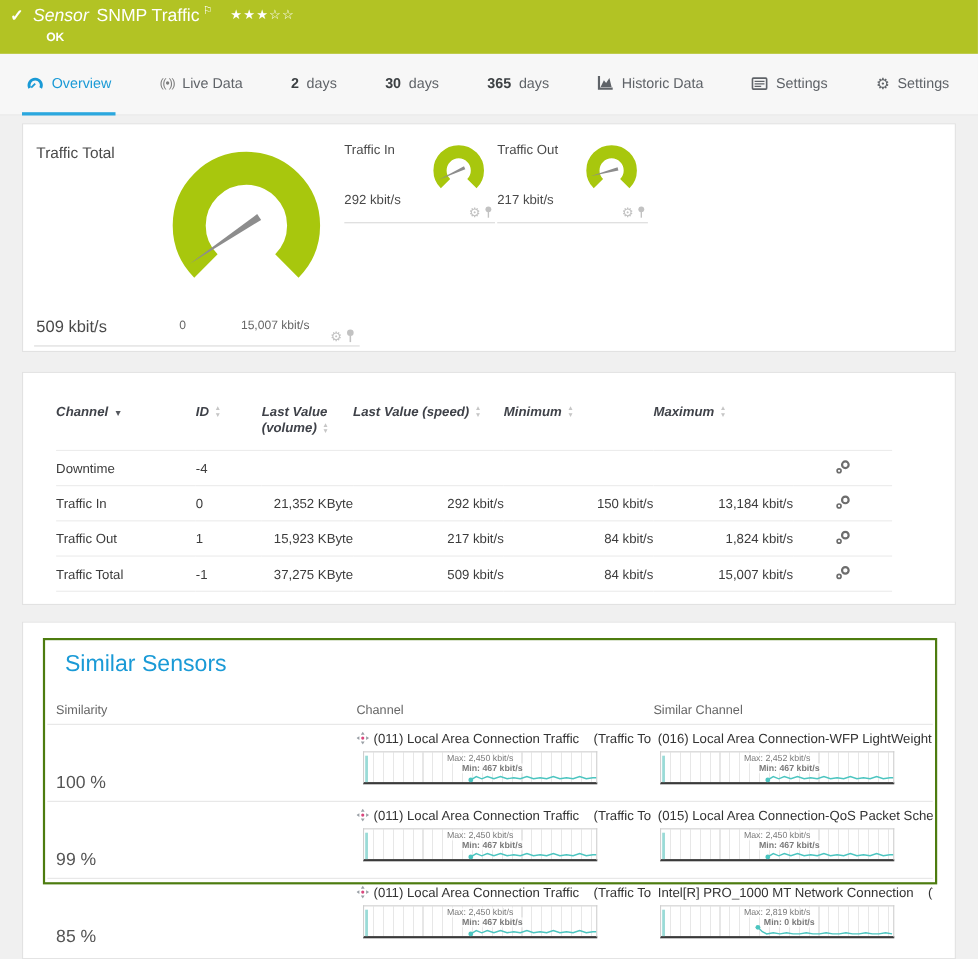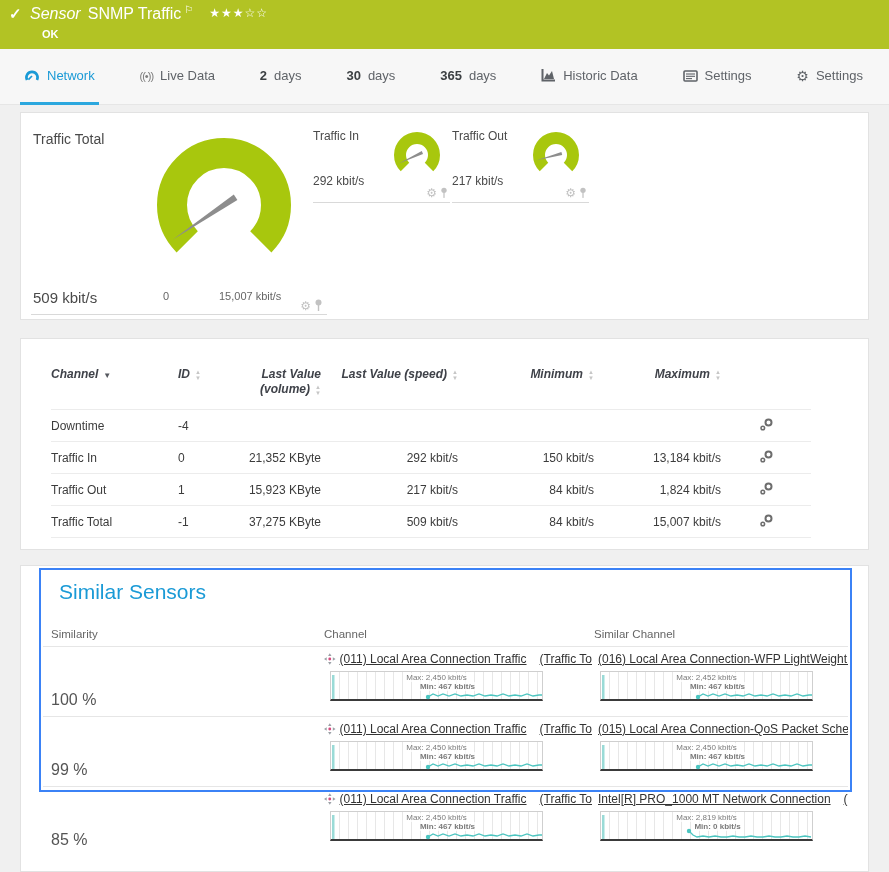--- a/index.html
+++ b/index.html
@@ -70,51 +70,51 @@
   .gblock-sm svg.gauge { position:absolute; right:2px; top:0; }
   .gvalue-sm { position:absolute; left:0; bottom:14px; font-size:12px; color:#4a4a4a; }
   .gblock-sm .gicons { right:2px; bottom:3px; }
 
   
   .chan-table { position:absolute; left:30px; top:18px; border-collapse:collapse; width:760px; table-layout:fixed; }
   .chan-table th {
     font-size:12px; color:#3f4249; font-weight:bold; vertical-align:top;
     padding:10px 0 12px 0; line-height:15px;font-style:italic;
   }
-  .chan-table th.c { text-align:right; }
+  .chan-table th.c { text-align:left; }
   .chan-table th.l { text-align:left; }
   .chan-table td {
     font-size:12px; color:#3c3c3c; padding:8px 0 7px 0;
     border-top:1px solid #ececec; white-space:nowrap;
   }
   .chan-table tr.lastrow td { border-bottom:1px solid #ececec; }
   .chan-table td.r { text-align:right; }
   .chan-table td.c { text-align:center; }
   .sortstack { display:inline-block; vertical-align:middle; margin-left:5px; color:#c6c6c6; font-size:6px; line-height:6px; cursor:pointer; }
   .sortstack span { display:block; }
   .sortone { color:#55585e; font-size:8px; margin-left:5px; cursor:pointer; }
   .editgear { cursor:pointer; }
 
   
   .sim-box {
-    position:absolute; left:18px; top:2px; width:813px; height:224px;
-    border:2px solid #3b82f6; background:#fff;
+    position:absolute; left:18px; top:14px; width:813px; height:224px;
+    border:2px solid #4d7c0f; background:#fff;
   }
   .sim-title { position:absolute; left:18px; top:10px; font-size:21px; color:#1a9ad6; }
   .sim-head { position:absolute; top:58px; font-size:11.5px; color:#666;text-align:right; }
   .sh-similarity { left:10px; }
   .sh-channel { left:283px; }
   .sh-simchannel { left:553px; }
   .sim-row { position:absolute; left:2px; width:805px; height:70px; border-top:1px solid #e6e6e6; }
   .row0 { top:76px; } .row1 { top:146px; } .row2 { top:216px; }
   .sim-val { position:absolute; left:8px; bottom:7px; font-size:16px; color:#555; }
   .cell { position:absolute; top:5px; }
   .cell-chan { left:281px; width:268px; }
   .cell-sim  { left:551px; width:254px; }
-  .chanlink { display:flex; align-items:center; gap:4px; white-space:nowrap; overflow:hidden; font-size:12px; color:#333; cursor:pointer;text-decoration:underline; }
+  .chanlink { display:flex; align-items:center; gap:4px; white-space:nowrap; overflow:hidden; font-size:12px; color:#333; cursor:pointer; }
   .chanlink .sfx { margin-left:9px; }
   .mini-chart {
     position:relative; margin:5px 0 0 6px; width:213px; height:30px;
     border:1px solid #cfcfcf; border-bottom:2px solid #3a3a3a;
     background-image:repeating-linear-gradient(to right, transparent 0 8px, #e7e7e7 8px 9px);
     background-color:#fff;
   }
   .mini-chart svg { position:absolute; left:0; top:0; }
   .mm { position:absolute; left:0; top:1px; width:100%; text-align:center; font-size:8px; line-height:9px; color:#7a7a7a; }
   .mm .bgl { background:rgba(255,255,255,0.75); padding:0 2px; }
@@ -130,21 +130,21 @@
   </div>
   <div class="ok">OK</div>
 </div>
 
 <div class="tabs">
   <div class="tab active">
     <svg class="glyph" width="16" height="13" viewBox="0 0 16 13">
       <path d="M3 11 A5.6 5.6 0 1 1 13 11" stroke="#1a9ad6" stroke-width="2.6" fill="none"></path>
       <line x1="8" y1="7" x2="4.4" y2="10.6" stroke="#1a9ad6" stroke-width="1.7"></line>
     </svg>
-    <span>Network</span>
+    <span>Overview</span>
   </div>
   <div class="tab">
     <span class="icon-live">((•))</span>
     <span>Live Data</span>
   </div>
   <div class="tab">
     <span class="num">2</span>
     <span>days</span>
   </div>
   <div class="tab">

